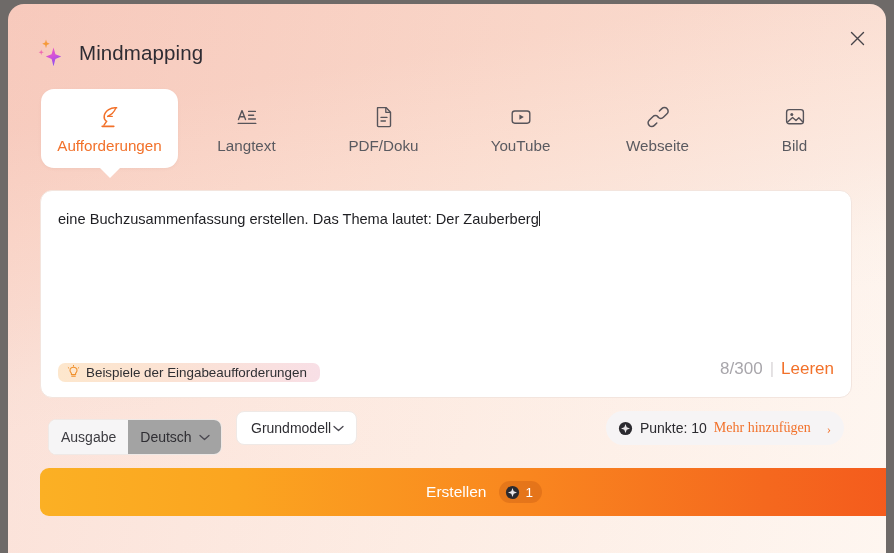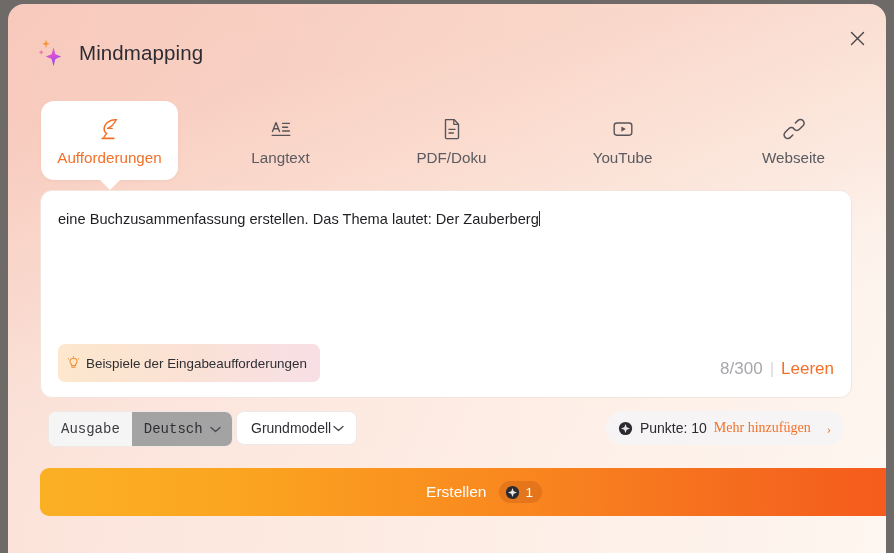--- a/index.html
+++ b/index.html
@@ -67,26 +67,25 @@
     justify-content: center;
     cursor: pointer;
     border-radius: 6px;
   }
   #close-btn svg { display: block; }
 
   
   #tabs {
     position: absolute;
     left: 33px;
-    top: 97px;
+    top: 85px;
     width: 810px;
     height: 80px;
     display: flex;
     align-items: flex-start;
-    gap: 34px;
   }
   .tab {
     position: relative;
     flex: 0 0 137px;
     height: 79px;
     display: flex;
     flex-direction: column;
     align-items: center;
     justify-content: center;
     gap: 7px;
@@ -143,21 +142,21 @@
     width: 1px;
     height: 15px;
     background: #2a2a2a;
     vertical-align: -2px;
     margin-left: 0px;
   }
   #examples-chip {
     position: absolute;
     left: 17px;
     bottom: 15px;
-    height: 38px;
+    height: 19px;
     padding: 0 13px 0 9px;
     display: flex;
     align-items: center;
     gap: 6px;
     border-radius: 7px;
     background: linear-gradient(95deg, #fde7cd 0%, #fbe2d4 45%, #f8dfe6 100%);
     font-size: 13.4px;
     color: #2f2f33;
     cursor: pointer;
     white-space: nowrap;
@@ -179,28 +178,27 @@
   
   #options-row {
     position: absolute;
     left: 32px;
     top: 407px;
     width: 812px;
     height: 36px;
   }
   .pill-group {
     position: absolute;
-    left: 8px; top: 0;
+    left: 8px; top: 8px;
     display: flex;
     height: 34px;
     border-radius: 8px;
     overflow: hidden;
     border: 1px solid #efe9e6;
     background: #fff;
-    font-family: Liberation Mono, monospace;
   }
   .pill-label {
     display: flex; align-items: center;
     padding: 0 12px;
     background: #f6f5f6;
     font-size: 14px;
     color: #3d3c41;
   }
   .pill-select {
     display: flex; align-items: center; gap: 7px;

